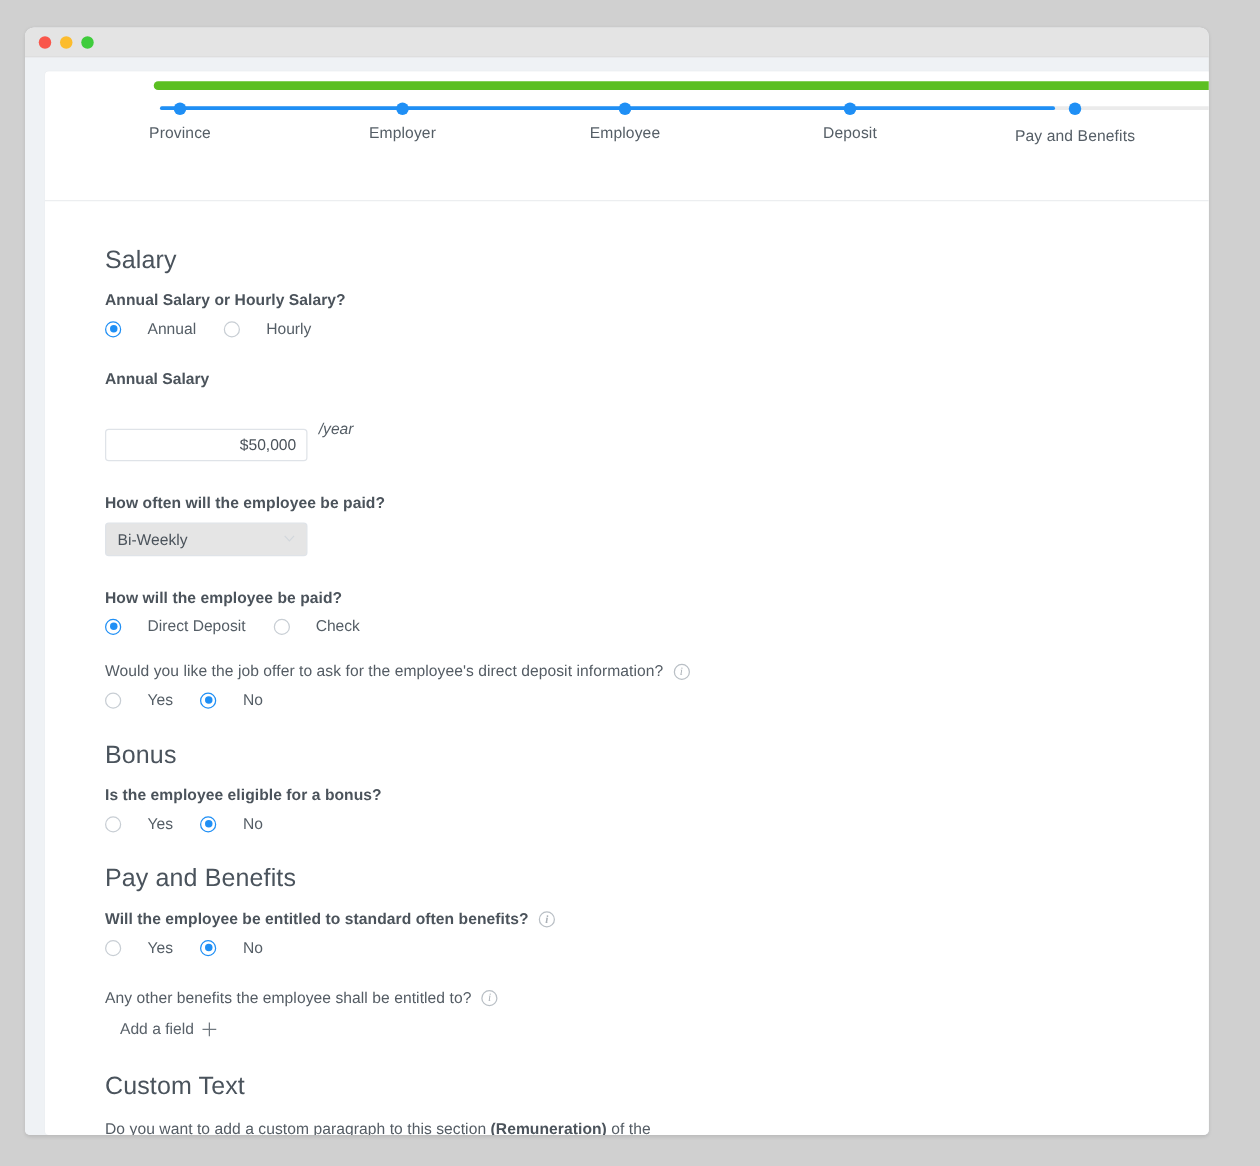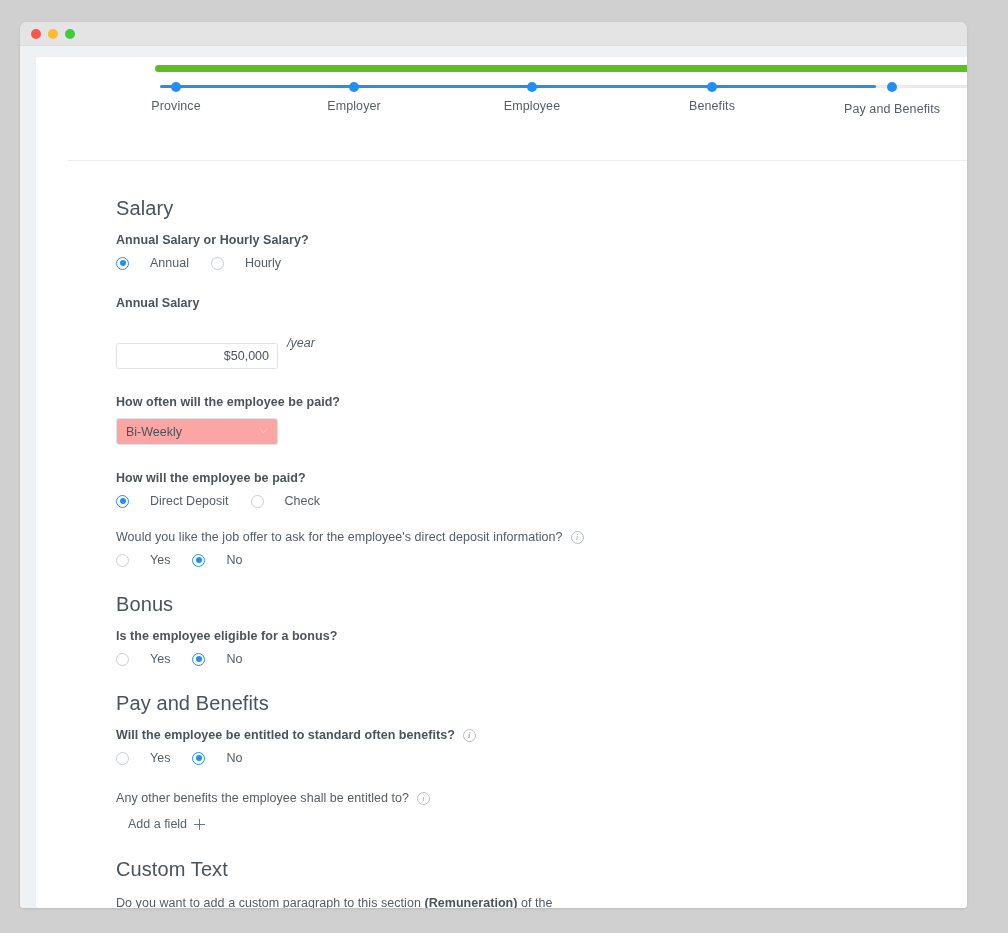--- a/index.html
+++ b/index.html
@@ -50,21 +50,20 @@
     padding: 11px 0 0 16px;
   }
 
   
   .card {
     background: #ffffff;
     width: 951px;      
     height: 851px;
     border-radius: 3px;
     box-shadow: 0 0 1px rgba(0,0,0,0.06);
-    padding-left: 32px;
   }
 
   
   .stepper {
     position: relative;
     height: 104px;
     border-bottom: 1px solid #eceef0;
   }
 
   .progress-green {
@@ -231,21 +230,21 @@
     color: #555e66;
     font-style: italic;
   }
 
   .select {
     position: relative;
     width: 162px;
     height: 27px;
     border: 1px solid #dfe3e8;
     border-radius: 3px;
-    background: #fca5a5;
+    background: #e5e5e5;
     display: flex;
     align-items: center;
     padding: 0 9px;
     font-size: 12.5px;
     color: #4b535b;
     cursor: pointer;
   }
   .chevron {
     position: absolute;
     right: 9px;
@@ -304,21 +303,21 @@
 
         <div class="step-dot" style="left:108px"></div>
         <div class="step-dot" style="left:286px"></div>
         <div class="step-dot" style="left:464px"></div>
         <div class="step-dot" style="left:644px"></div>
         <div class="step-dot" style="left:824px"></div>
 
         <div class="step-label" style="left:108px">Province</div>
         <div class="step-label" style="left:286px">Employer</div>
         <div class="step-label" style="left:464px">Employee</div>
-        <div class="step-label" style="left:644px">Benefits</div>
+        <div class="step-label" style="left:644px">Deposit</div>
         <div class="step-label last" style="left:824px">Pay and Benefits</div>
       </div>
 
       <div class="form">
 
         <div class="section-title">Salary</div>
 
         <div class="question bold">Annual Salary or Hourly Salary?</div>
         <div class="radio-row mb-26">
           <label class="radio-opt">

